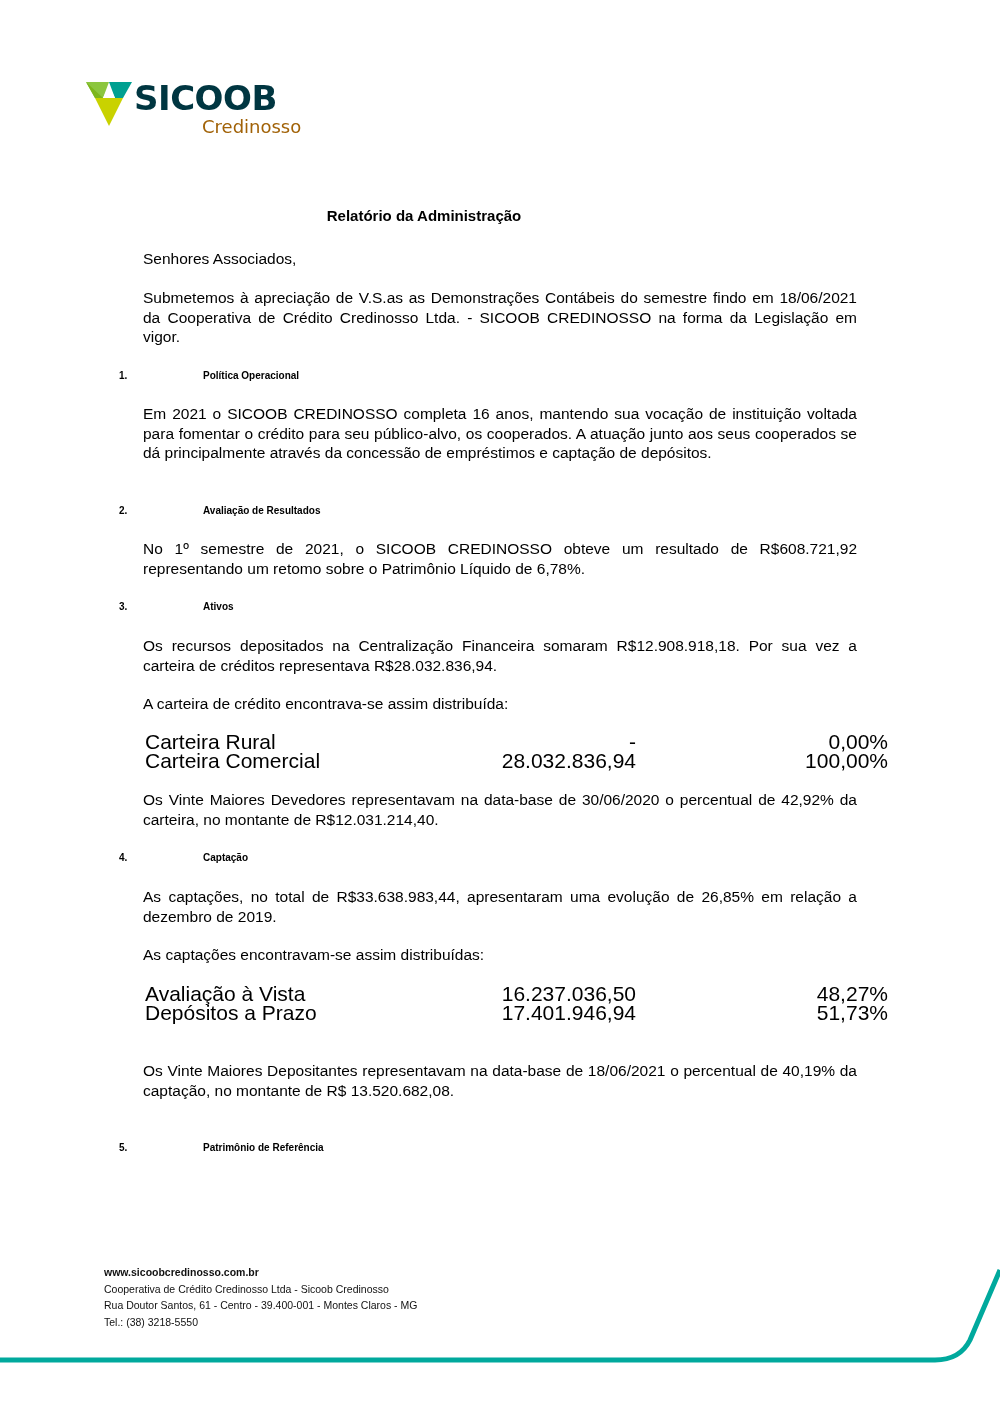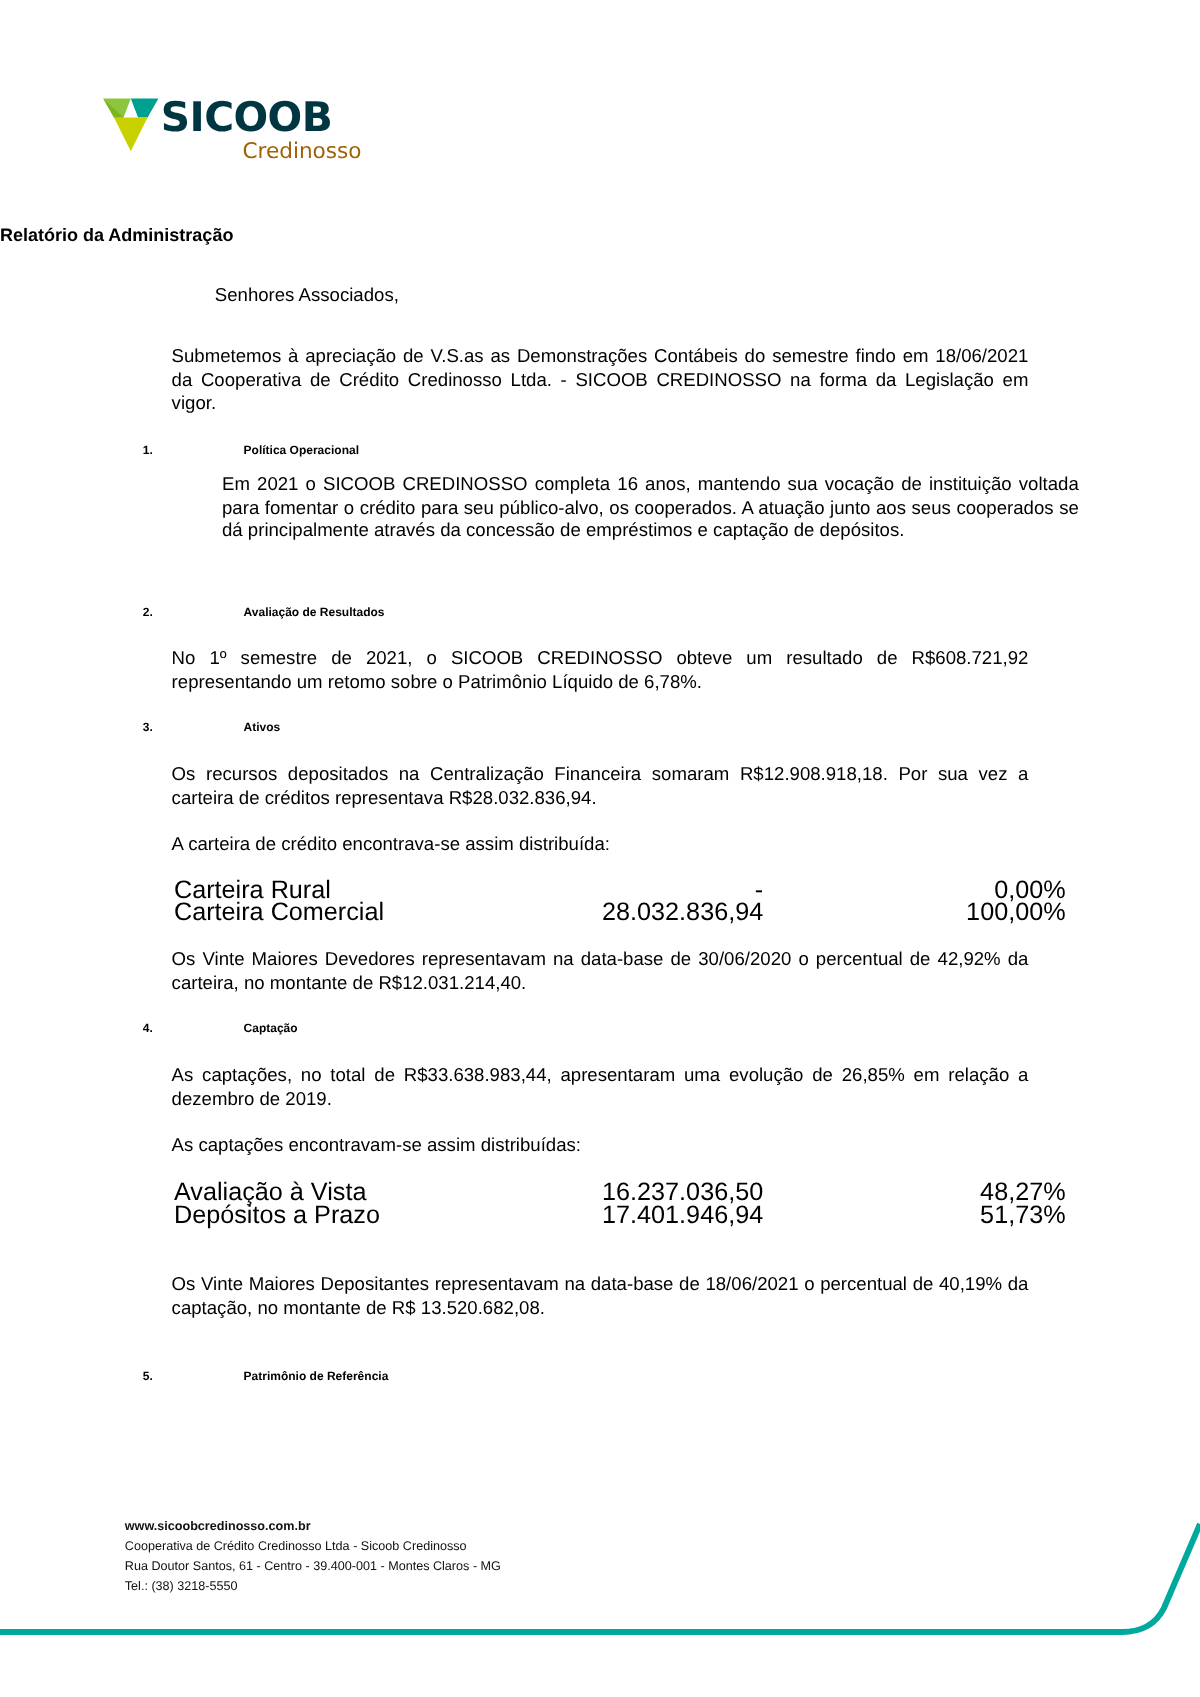--- a/index.html
+++ b/index.html
@@ -5,21 +5,21 @@
   html, body { margin: 0; padding: 0; background: #ffffff; }
   body { width: 1000px; height: 1414px; position: relative; overflow: hidden;
          font-family: "Liberation Sans", sans-serif; color: #000; }
   .logo { position: absolute; left: 84px; top: 76px; width: 200px; height: 64px; }
   .logo svg { position: absolute; left: 0; top: 0; }
   .logo-word { position: absolute; left: 50px; top: 3px; font-family: "DejaVu Sans", sans-serif;
                font-weight: bold; font-size: 34px; letter-spacing: -0.5px; color: #003641; line-height: 38px; }
   .logo-sub { position: absolute; left: 90px; top: 40px; font-family: "DejaVu Sans", sans-serif;
               font-size: 18px; color: #a16207; line-height: 22px; margin-left: 28px; }
 
-  .title { position: absolute; left: 0; width: 848px; top: 188px; 
+  .title { position: absolute; left: 0; width: 848px; top: 207px; text-align: center;
            font-weight: bold; font-size: 15px; }
   .para { position: absolute; left: 143px; width: 714px; font-size: 15.5px; line-height: 19.5px;
           text-align: justify; }
   .heading { position: absolute; left: 119px; font-weight: bold; font-size: 10px; line-height: 19px; }
   .heading .num { display: inline-block; width: 84px; }
 
   .tbl { position: absolute; left: 145px; width: 743px; font-size: 21px; line-height: 19px; }
   .tbl .row { position: relative; height: 19px; }
   .tbl .c1 { position: absolute; left: 0; }
   .tbl .c2 { position: absolute; right: 252px; text-align: right; }
@@ -40,27 +40,27 @@
     <polygon points="19,22 25,10 31,22" fill="#ffffff"></polygon>
     <polygon points="11,22 39,22 25,50" fill="#c9d200"></polygon>
     <polygon points="2,6 11,22 19,22" fill="#7db61c"></polygon>
   </svg>
   <div class="logo-word">SICOOB</div>
   <div class="logo-sub">Credinosso</div>
 </div>
 
 <div class="title">Relatório da Administração</div>
 
-<div class="para" style="top:237px;margin-left:36px;">Senhores Associados,</div>
+<div class="para" style="top:249px;">Senhores Associados,</div>
 <div class="para" style="top:288px;">Submetemos à apreciação de V.S.as as Demonstrações Contábeis do semestre findo em 18/06/2021 da Cooperativa de Crédito Credinosso Ltda. - SICOOB CREDINOSSO na forma da Legislação em vigor.</div>
 
 <div class="heading" style="top:366px;">
   <span class="num">1.</span><span>Política Operacional</span>
 </div>
-<div class="para" style="top:394px;margin-left:42px;">Em 2021 o SICOOB CREDINOSSO completa 16 anos, mantendo sua vocação de instituição voltada para fomentar o crédito para seu público-alvo, os cooperados. A atuação junto aos seus cooperados se dá principalmente através da concessão de empréstimos e captação de depósitos.</div>
+<div class="para" style="top:404px;">Em 2021 o SICOOB CREDINOSSO completa 16 anos, mantendo sua vocação de instituição voltada para fomentar o crédito para seu público-alvo, os cooperados. A atuação junto aos seus cooperados se dá principalmente através da concessão de empréstimos e captação de depósitos.</div>
 
 <div class="heading" style="top:501px;">
   <span class="num">2.</span><span>Avaliação de Resultados</span>
 </div>
 <div class="para" style="top:539px;">No 1º semestre de 2021, o SICOOB CREDINOSSO obteve um resultado de R$608.721,92 representando um retomo sobre o Patrimônio Líquido de 6,78%.</div>
 
 <div class="heading" style="top:597px;">
   <span class="num">3.</span><span>Ativos</span>
 </div>
 <div class="para" style="top:636px;">Os recursos depositados na Centralização Financeira somaram R$12.908.918,18. Por sua vez a carteira de créditos representava R$28.032.836,94.</div>

